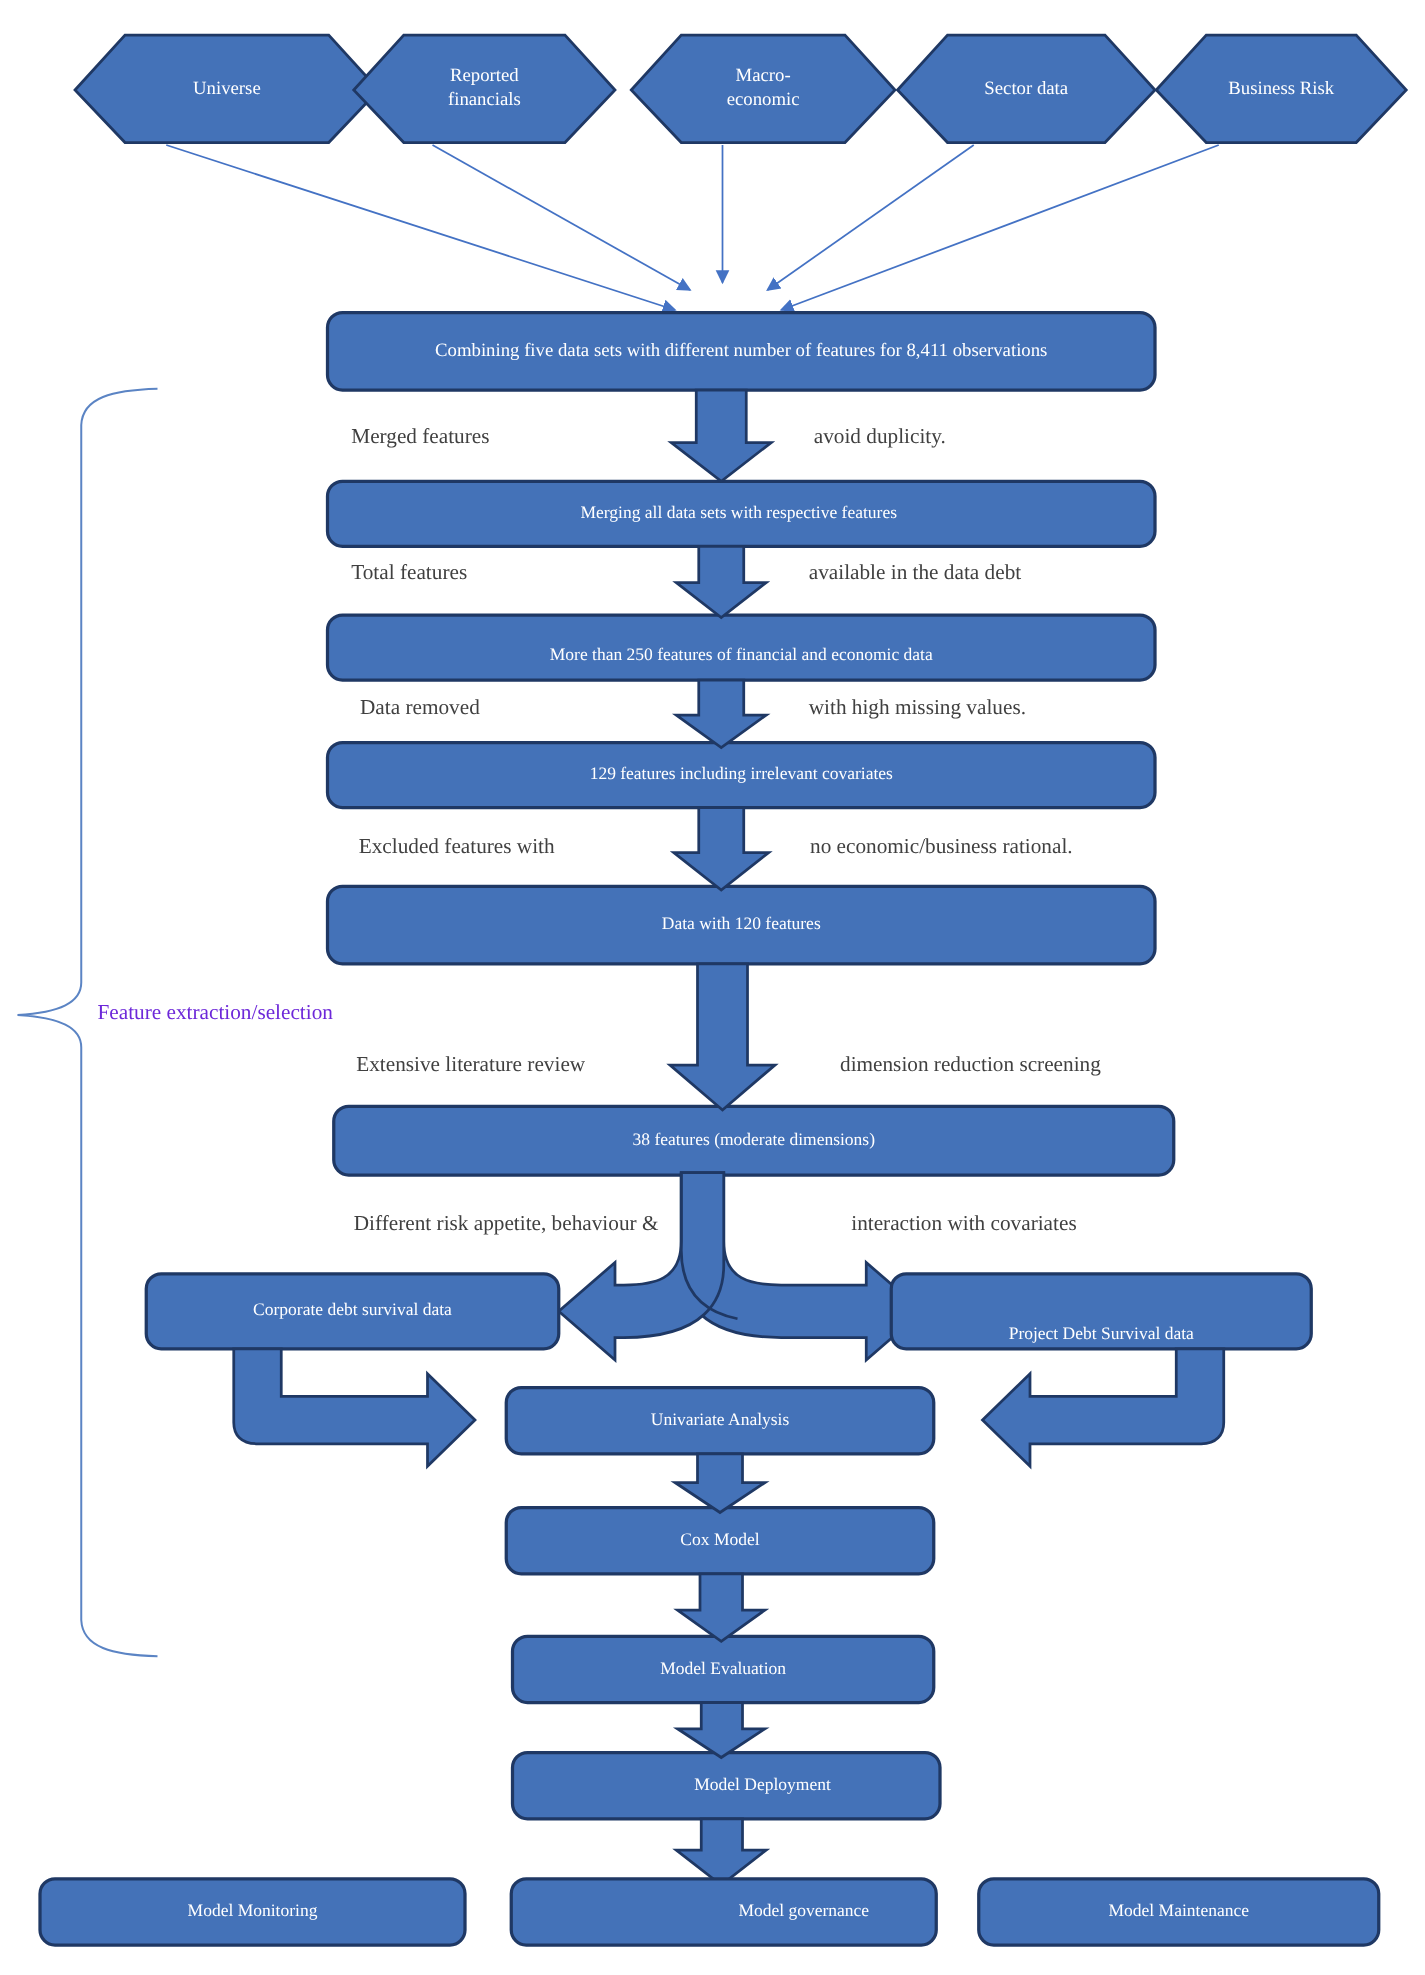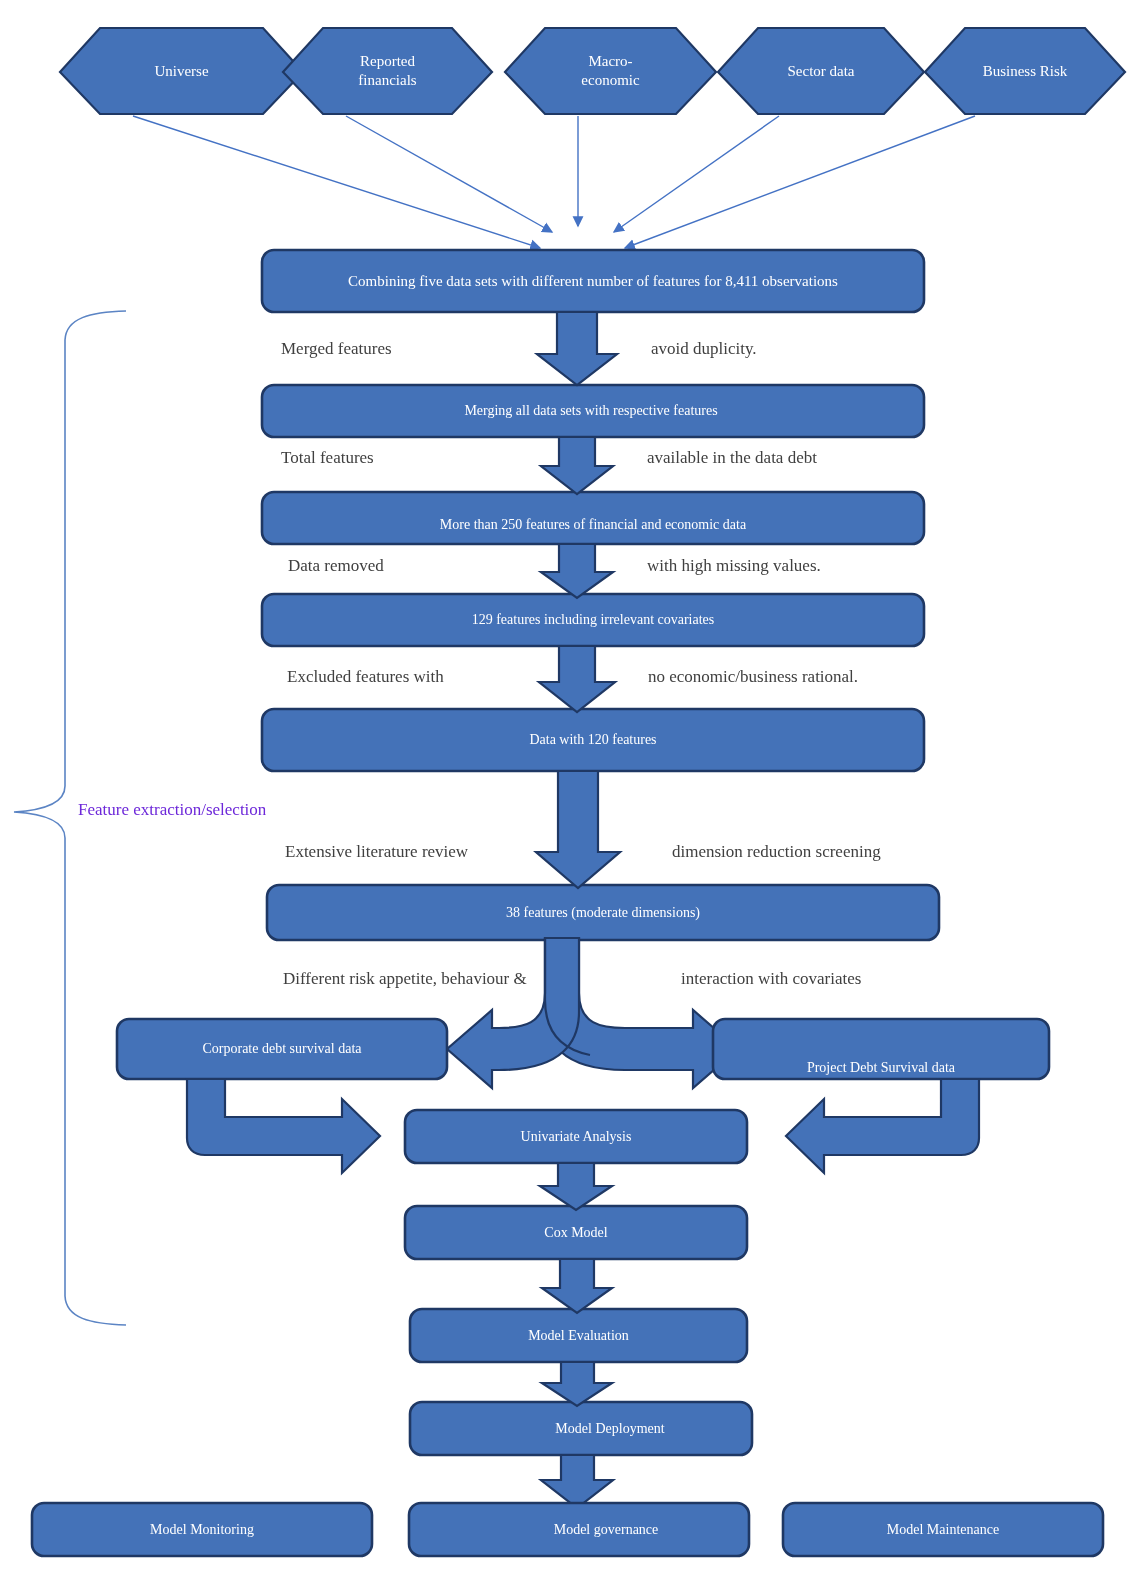--- a/index.html
+++ b/index.html
@@ -271,18 +271,18 @@
 
   <div class="node-label small" style="left:117px; top:1019px; width:330px; height:60px;">Corporate debt survival data</div>
   <div class="node-label small" style="left:713px; top:1019px; width:336px; height:60px;margin-top:19px;">Project Debt Survival data</div>
 
   <div class="node-label small" style="left:405px; top:1110px; width:342px; height:53px;">Univariate Analysis</div>
   <div class="node-label small" style="left:405px; top:1206px; width:342px; height:53px;">Cox Model</div>
   <div class="node-label small" style="left:410px; top:1309px; width:337px; height:53px;">Model Evaluation</div>
   <div class="node-label small" style="left:410px; top:1402px; width:342px; height:53px;margin-left:29px;">Model Deployment</div>
 
   <div class="node-label small" style="left:32px;  top:1503px; width:340px; height:53px;">Model Monitoring</div>
-  <div class="node-label small" style="left:409px; top:1503px; width:394px; height:53px;">Model governance</div>
+  <div class="node-label small" style="left:409px; top:1503px; width:394px; height:53px;padding-left:37px;">Model governance</div>
   <div class="node-label small" style="left:783px; top:1503px; width:320px; height:53px;">Model Maintenance</div>
 
   <div class="brace-label" style="left:78px; top:800px;">Feature extraction/selection</div>
 
 </div>
 
 </body></html>

